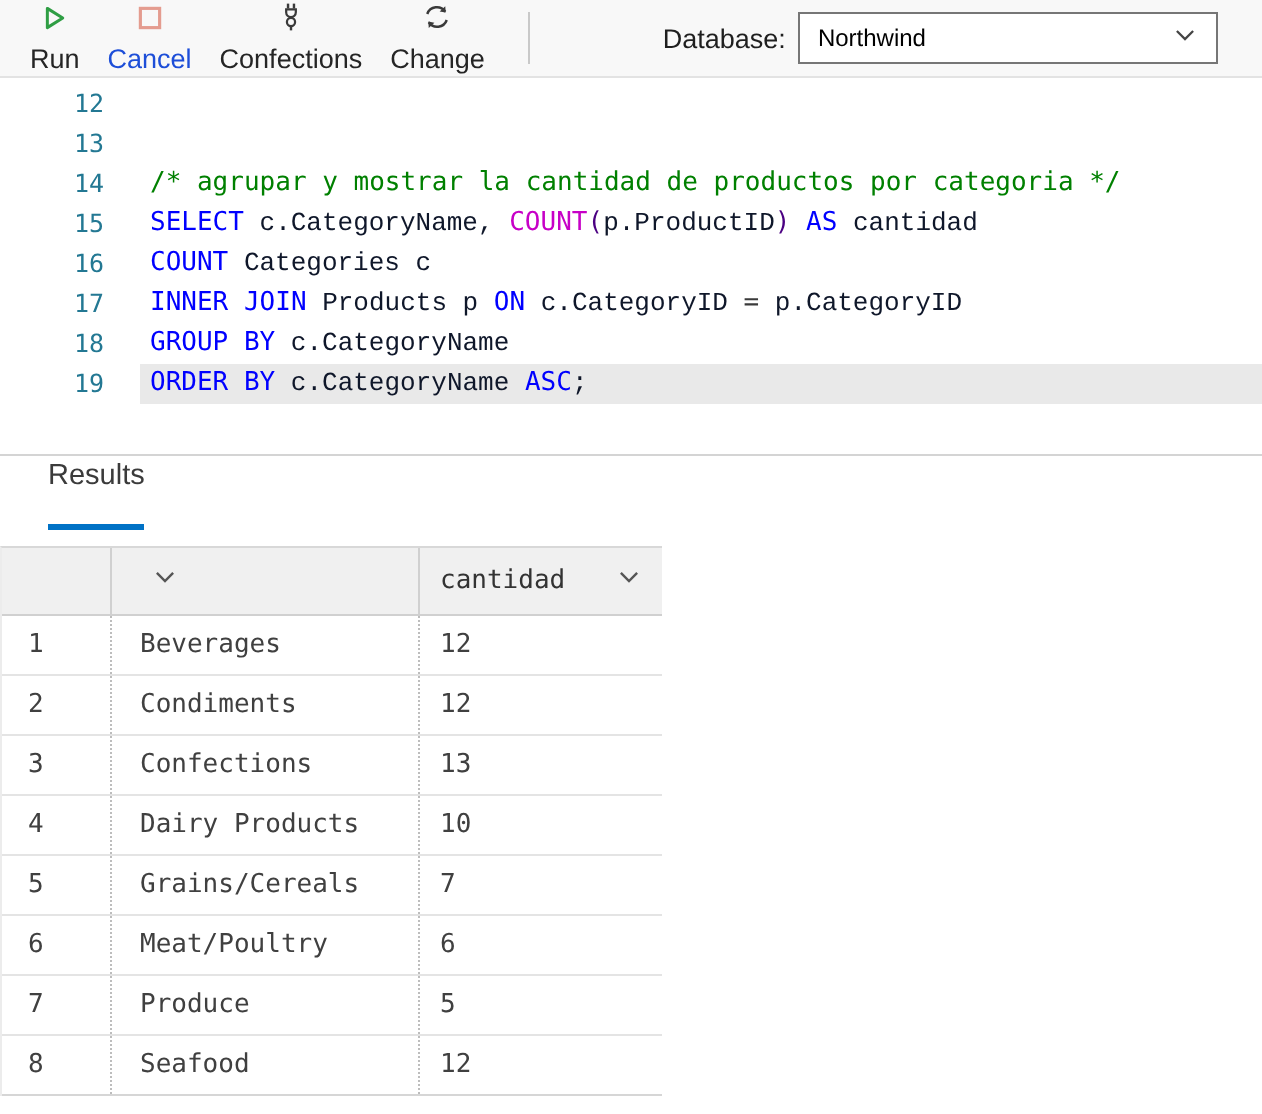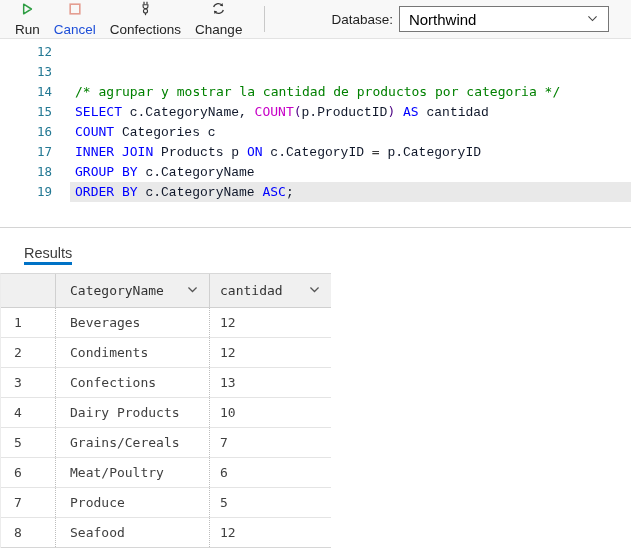--- a/index.html
+++ b/index.html
@@ -10,40 +10,40 @@
   .toolbar { height:39px; background:#f8f8f8; border-bottom:1px solid #e3e3e3;
     display:flex; align-items:center; padding-left:15px; font-size:13.5px; color:#252525; }
   .tb-btn { display:flex; align-items:center; gap:6px; margin-right:14px; cursor:pointer;
     white-space:nowrap;flex-direction:column; }
   .tb-btn svg { display:block; }
   .tb-btn.disabled { color:#1d4ed8; cursor:default; }
   .tb-sep { width:1px; height:26px; background:#c9c9c9; margin:0 0 0 8px; }
   .db-label { margin-left:66px; margin-right:6px; color:#1f1f1f; }
   .db-select { width:210px; height:26px; border:1px solid #767676; background:#fff;
     display:flex; align-items:center; justify-content:space-between; padding:0 9px;
-    font-size:15px; color:#000; cursor:pointer; }
+    font-size:12px; color:#000; cursor:pointer; }
 
   
   .editor { background:#ffffff; padding-top:3px; font-family:"DejaVu Sans Mono", monospace;
     font-size:13px; }
   .ed-line { display:flex; height:20px; line-height:20px; white-space:pre; }
   .ln { width:52px; text-align:right; color:#237893; flex:none; font-size:12.5px; }
   .code { flex:1; margin-left:18px; padding-left:5px; color:#000; }
   .ed-line.active .code { background:#e9e9e9; }
   .tk-kw { color:#0000ff; }
   .tk-fn { color:#c700c7; }
   .tk-paren { color:#4b0082; }
   .tk-comment { color:#008000; }
   .tk-op { color:#3a3a3a; }
   .tk-plain { color:#0f172a;font-family:Liberation Mono, monospace; }
 
   
   .panel-divider { height:1px; background:#d4d4d4; margin-top:25px; }
   .tabbar { display:flex; align-items:flex-end; height:37px; padding-left:24px; gap:36px; }
-  .tab { font-size:14.5px; padding-bottom:1px; border-bottom:3px solid transparent;
+  .tab { font-size:14.5px; padding-bottom:16px; border-bottom:3px solid transparent;
     cursor:pointer; color:#6f6f6f; }
   .tab.active { color:#3b3b3b; border-bottom-color:#0072c6; }
 
   .grid { margin-top:8px; width:331px; font-family:"DejaVu Sans Mono", monospace;
     font-size:13px; color:#404040; border-top:1px solid #d8d8d8; border-left:1px solid #ececec; }
   .g-row { display:flex; height:30px; border-bottom:1px solid #e4e4e4; background:#fff; }
   .g-row.header { height:34px; background:#f0f0f0; border-bottom:1px solid #d0d0d0; color:#333; }
   .g-cell { display:flex; align-items:center; overflow:hidden; white-space:nowrap; }
   .c-num { width:54px; flex:none; padding-left:13px; }
   .c-cat { width:154px; flex:none; padding-left:14px; border-left:1px dotted #bdbdbd; }
@@ -127,21 +127,20 @@
 <div class="panel-divider"></div>
 
 <div class="tabbar">
   <div class="tab active">Results</div>
 </div>
 
 <div class="grid">
   <div class="g-row header">
     <div class="g-cell c-num"></div>
     <div class="g-cell c-cat">
-      <span>CategoryName</span>
       <span class="hdr-chev">
         <svg width="13" height="13" viewBox="0 0 16 16">
           <path d="M3 5.5 L8 10.5 L13 5.5" fill="none" stroke="#555" stroke-width="1.5"></path>
         </svg>
       </span>
     </div>
     <div class="g-cell c-cant">
       <span>cantidad</span>
       <span class="hdr-chev">
         <svg width="13" height="13" viewBox="0 0 16 16">

